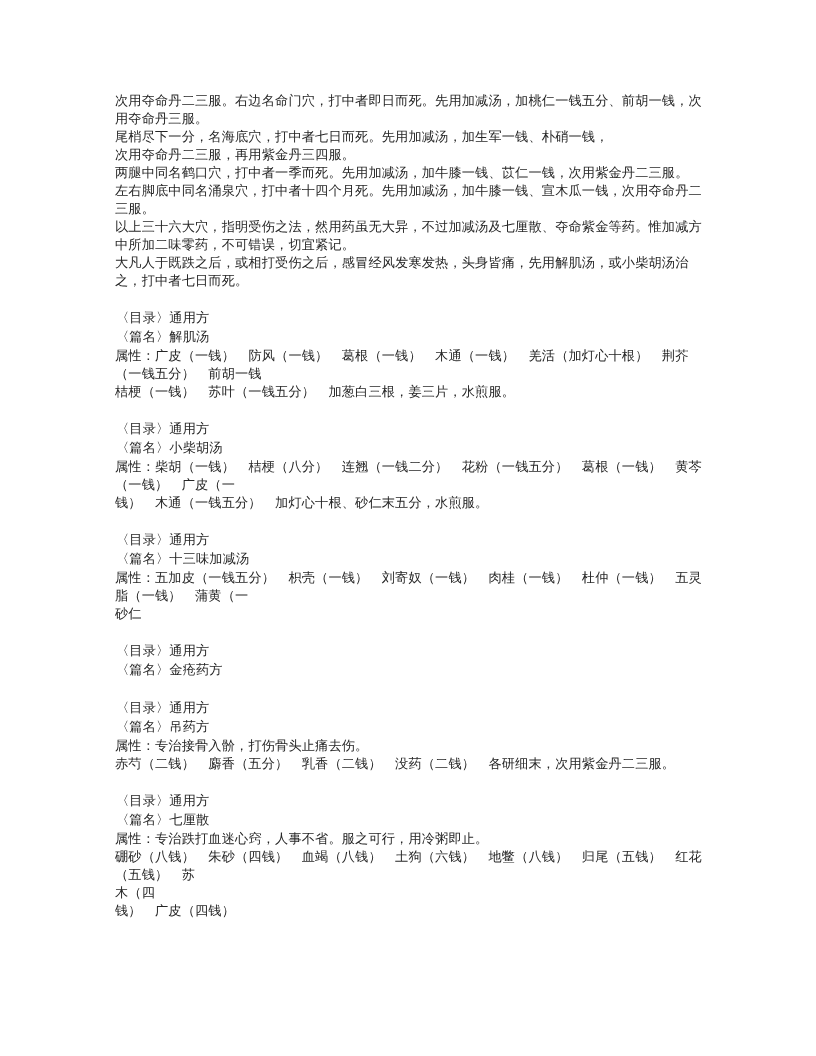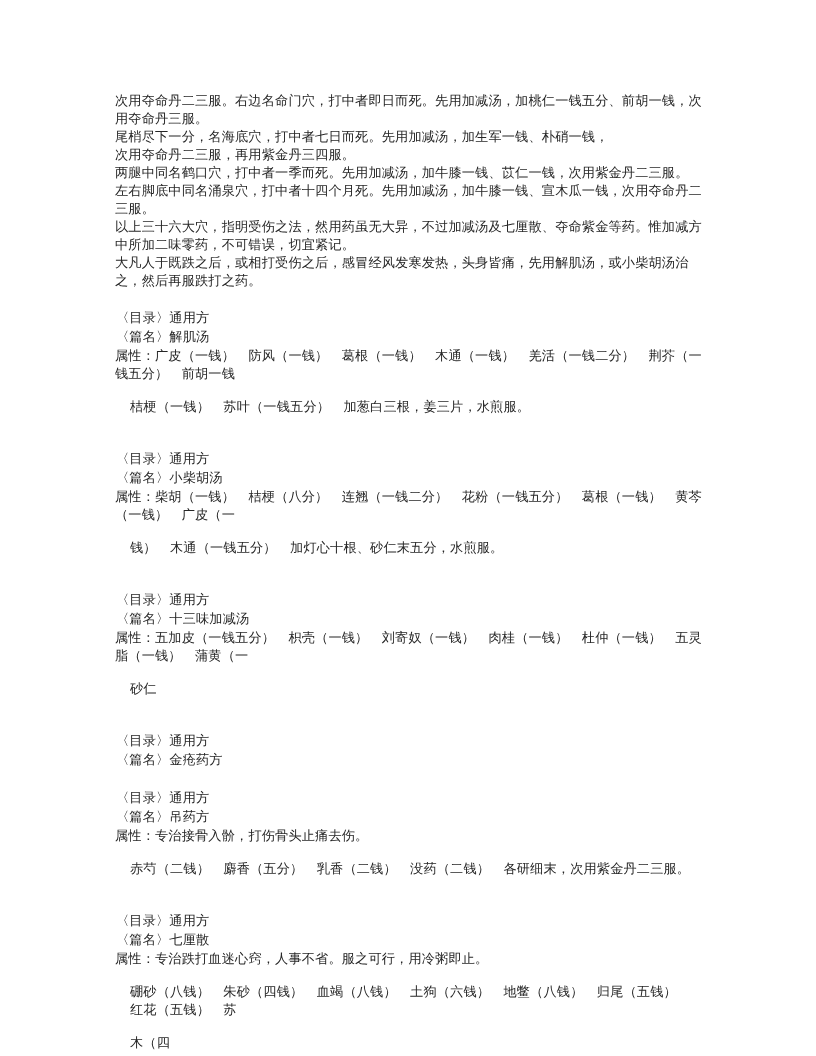--- a/index.html
+++ b/index.html
@@ -47,44 +47,44 @@
   }
   .meta-line {
     margin: 1px;
     white-space: pre-wrap;
   }
   .attr-line {
     margin: 0;
     white-space: pre-wrap;
   }
   .cont-line {
-    margin: 15px;
+    margin: 0;
     white-space: pre-wrap;
   }
 </style>
 </head>
 <body>
 
 <div class="page">
   <div class="doc-body">
 
     <div class="para">次用夺命丹二三服。右边名命门穴，打中者即日而死。先用加减汤，加桃仁一钱五分、前胡一钱，次用夺命丹三服。</div>
     <div class="para">尾梢尽下一分，名海底穴，打中者七日而死。先用加减汤，加生军一钱、朴硝一钱，</div>
     <div class="para">次用夺命丹二三服，再用紫金丹三四服。</div>
     <div class="para">两腿中同名鹤口穴，打中者一季而死。先用加减汤，加牛膝一钱、苡仁一钱，次用紫金丹二三服。</div>
     <div class="para">左右脚底中同名涌泉穴，打中者十四个月死。先用加减汤，加牛膝一钱、宣木瓜一钱，次用夺命丹二三服。</div>
     <div class="para">以上三十六大穴，指明受伤之法，然用药虽无大异，不过加减汤及七厘散、夺命紫金等药。惟加减方中所加二味零药，不可错误，切宜紧记。</div>
-    <div class="para">大凡人于既跌之后，或相打受伤之后，感冒经风发寒发热，头身皆痛，先用解肌汤，或小柴胡汤治之，然后再服跌打之药。</div>
+    <div class="para">大凡人于既跌之后，或相打受伤之后，感冒经风发寒发热，头身皆痛，先用解肌汤，或小柴胡汤治之，打中者七日而死。</div>
 
     <div class="blank-line">&nbsp;</div>
 
     <div class="section">
       <div class="meta-line"><span>〈目录〉</span><span>通用方</span></div>
       <div class="meta-line"><span>〈篇名〉</span><span>解肌汤</span></div>
-      <div class="attr-line"><span>属性：</span><span>广皮（一钱）　防风（一钱）　葛根（一钱）　木通（一钱）　羌活（一钱二分）　荆芥（一钱五分）　前胡一钱</span></div>
+      <div class="attr-line"><span>属性：</span><span>广皮（一钱）　防风（一钱）　葛根（一钱）　木通（一钱）　羌活（加灯心十根）　荆芥（一钱五分）　前胡一钱</span></div>
       <div class="cont-line">桔梗（一钱）　苏叶（一钱五分）　加葱白三根，姜三片，水煎服。</div>
     </div>
 
     <div class="blank-line">&nbsp;</div>
 
     <div class="section">
       <div class="meta-line"><span>〈目录〉</span><span>通用方</span></div>
       <div class="meta-line"><span>〈篇名〉</span><span>小柴胡汤</span></div>
       <div class="attr-line"><span>属性：</span><span>柴胡（一钱）　桔梗（八分）　连翘（一钱二分）　花粉（一钱五分）　葛根（一钱）　黄芩（一钱）　广皮（一</span></div>
       <div class="cont-line">钱）　木通（一钱五分）　加灯心十根、砂仁末五分，水煎服。</div>

